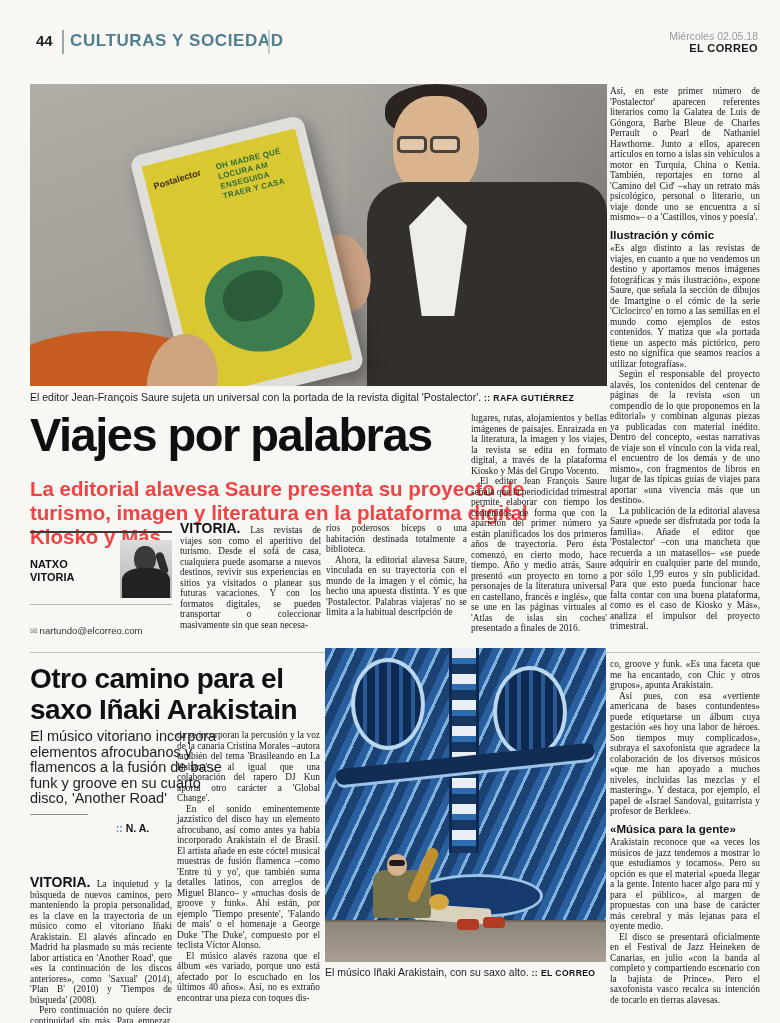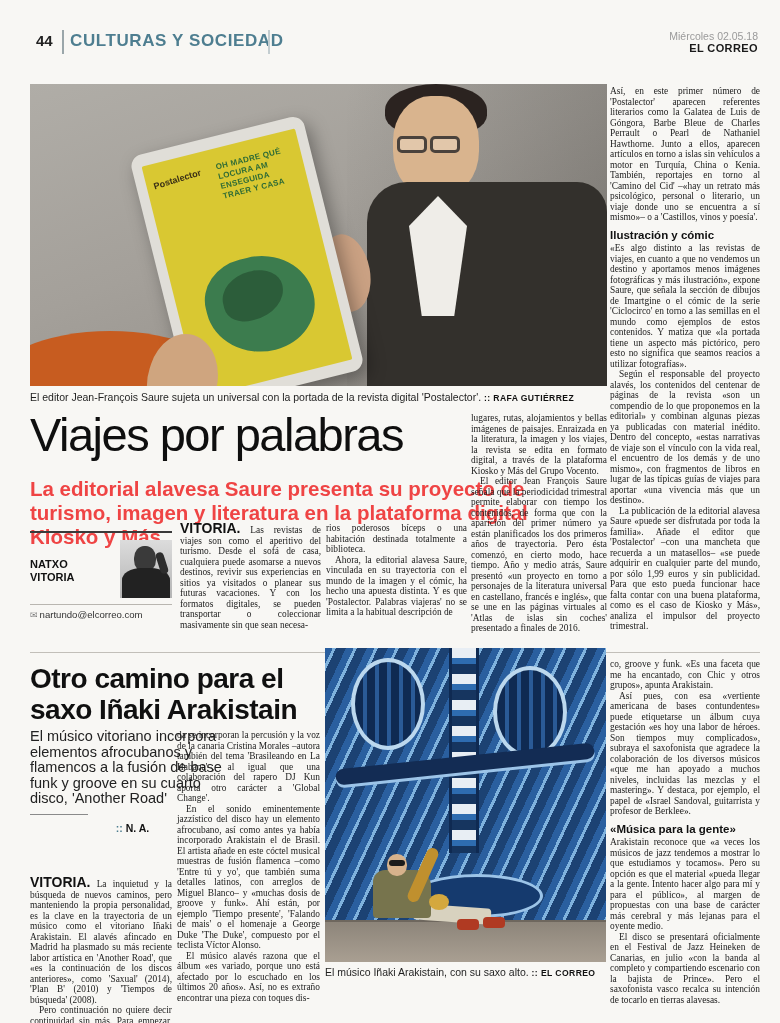--- a/index.html
+++ b/index.html
@@ -35,31 +35,31 @@
   .island { position:absolute; bottom:28px; left:28px; width:108px; height:96px; background:#3c7c4e; border-radius:46% 58% 52% 60%; }
   .island:before { content:""; position:absolute; left:18px; top:14px; width:62px; height:48px; background:#2c5d3a; border-radius:55% 45% 60% 40%; }
   .hand1 { position:absolute; left:118px; top:250px; width:70px; height:90px; background:#cfa57f; border-radius:45% 55% 40% 50%; transform:rotate(18deg); }
   .hand2 { position:absolute; left:292px; top:150px; width:48px; height:78px; background:#caa183; border-radius:50%; transform:rotate(-10deg); }
 
   .caption { font-size:10.5px; color:#1f1f1f; }
   .caption .credit { font-size:8.6px; font-weight:800; letter-spacing:.4px; color:#111; }
   .cap1 { position:absolute; left:30px; top:391px; width:577px; }
 
   
-  .headline1 { position:absolute; left:30px; top:407px; font-size:47px; font-weight:400; letter-spacing:-1.5px; color:#0f0f0f; }
+  .headline1 { position:absolute; left:30px; top:407px; font-size:47px; font-weight:700; letter-spacing:-1.5px; color:#0f0f0f; }
   .subhead1 { position:absolute; left:30px; top:477px; width:568px; font-size:20.5px; line-height:24px; font-weight:700; color:#ef4444; }
 
   .byline-box { position:absolute; left:30px; top:531px; width:142px; border-top:2px solid #3a3a3a; padding-top:7px; }
   .bl-row { display:flex; justify-content:space-between; }
   .bl-name { font-size:11px; font-weight:800; line-height:12.5px; color:#111; padding-top:18px; }
   .bl-photo { width:52px; height:58px; background:linear-gradient(180deg,#dcdcdc,#b4b4b4); position:relative; overflow:hidden; }
   .bl-photo .ph-head { position:absolute; left:14px; top:6px; width:22px; height:26px; background:#3a3a3a; border-radius:46%; }
   .bl-photo .ph-body { position:absolute; left:2px; top:28px; width:48px; height:30px; background:#222; border-radius:40% 40% 0 0; }
   .bl-photo .ph-arm { position:absolute; right:6px; top:12px; width:8px; height:22px; background:#2d2d2d; border-radius:4px; transform:rotate(-18deg); }
-  .bl-email { margin-top:6px; border-top:1px solid #b9b6b0; padding-top:4px; font-size:9.6px; color:#333; }
+  .bl-email { margin-top:6px; border-top:1px solid #b9b6b0; padding-top:20px; font-size:9.6px; color:#333; }
   .bl-email .env { color:#777; font-size:9px; margin-right:2px; }
 
   .body-col { position:absolute; text-align:justify; font-family:"Liberation Serif",serif; font-size:9.4px; line-height:10.5px; color:#1b1b1b; hyphens:auto; }
   .body-col p { text-indent:9px; }
   .body-col p:first-child, .body-col p.first { text-indent:0; }
   .body-col .indent-all p { text-indent:9px; }
   .dateline { font-family:Liberation Sans, sans-serif; font-weight:800; font-size:14px; color:#111; }
   .col-subhead { font-family:"Liberation Sans",sans-serif; font-weight:800; font-size:11.5px; color:#111; margin:7px 0 3px; text-indent:0 !important; text-align:left; }
 
   .a1-col2 { left:180px; top:523px; width:141px; }
@@ -190,21 +190,21 @@
 
 <div class="body-col a2-col1">
   <p class="first"><span class="dateline">VITORIA.</span> <span>La inquietud y la búsqueda de nuevos caminos, pero manteniendo la propia personalidad, es la clave en la trayectoria de un músico como el vitoriano Iñaki Arakistain. El alavés afincado en Madrid ha plasmado su más reciente labor artística en 'Another Road', que «es la continuación de los discos anteriores», como 'Saxual' (2014), 'Plan B' (2010) y 'Tiempos de búsqueda' (2008).</span></p>
   <div class="indent-all">
       <p>Pero continuación no quiere decir continuidad sin más. Para empezar, hay más colores ya que a la ban-</p>
     </div>
 </div>
 <div class="body-col a2-col2">
     <p>da se incorporan la percusión y la voz de la canaria Cristina Morales –autora también del tema 'Brasileando en La Habana'–, al igual que una colaboración del rapero DJ Kun aporta otro carácter a 'Global Change'.</p>
     <p>En el sonido eminentemente jazzístico del disco hay un elemento afrocubano, así como antes ya había incorporado Arakistain el de Brasil. El artista añade en este cóctel musical muestras de fusión flamenca –como 'Entre tú y yo', que también suma detalles latinos, con arreglos de Miguel Blanco– y «muchas dosis de groove y funk». Ahí están, por ejemplo 'Tiempo presente', 'Falando de mais' o el homenaje a George Duke 'The Duke', compuesto por el teclista Víctor Alonso.</p>
-    <p>El músico alavés razona que el álbum «es variado, porque uno está afectado por lo escuchado en los últimos 20 años». Así, no es extraño encontrar una pieza con toques dis-</p>
+    <p>El músico alavés razona que el álbum «es variado, porque uno está afectado por lo escuchado en los últimos 40 años». Así, no es extraño encontrar una pieza con toques dis-</p>
   </div>
 <div class="body-col a2-col5">
   <div>
       <p>co, groove y funk. «Es una faceta que me ha encantado, con Chic y otros grupos», apunta Arakistain.</p>
       <p>Así pues, con esa «vertiente americana de bases contundentes» puede etiquetarse un álbum cuya gestación «es hoy una labor de héroes. Son tiempos muy complicados», subraya el saxofonista que agradece la colaboración de los diversos músicos «que me han apoyado a muchos niveles, incluidas las mezclas y el mastering». Y destaca, por ejemplo, el papel de «Israel Sandoval, guitarrista y profesor de Berklee».</p>
     </div>
   <div class="col-subhead">«Música para la gente»</div>
   <div>
       <p>Arakistain reconoce que «a veces los músicos de jazz tendemos a mostrar lo que estudiamos y tocamos». Pero su opción es que el material «pueda llegar a la gente. Intento hacer algo para mí y para el público», al margen de propuestas con una base de carácter más cerebral y más lejanas para el oyente medio.</p>
       <p>El disco se presentará oficialmente en el Festival de Jazz Heineken de Canarias, en julio «con la banda al completo y compartiendo escenario con la bajista de Prince». Pero el saxofonista vasco recalca su intención de tocarlo en tierras alavesas.</p>

